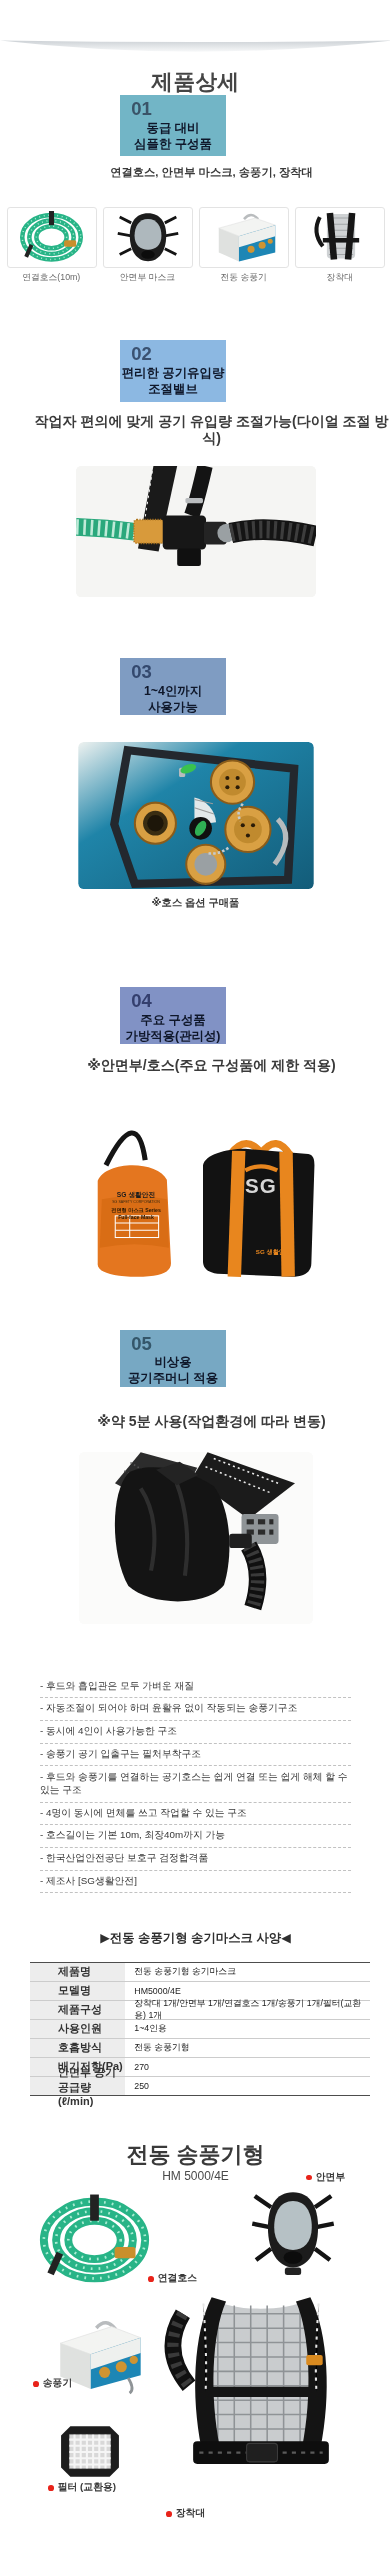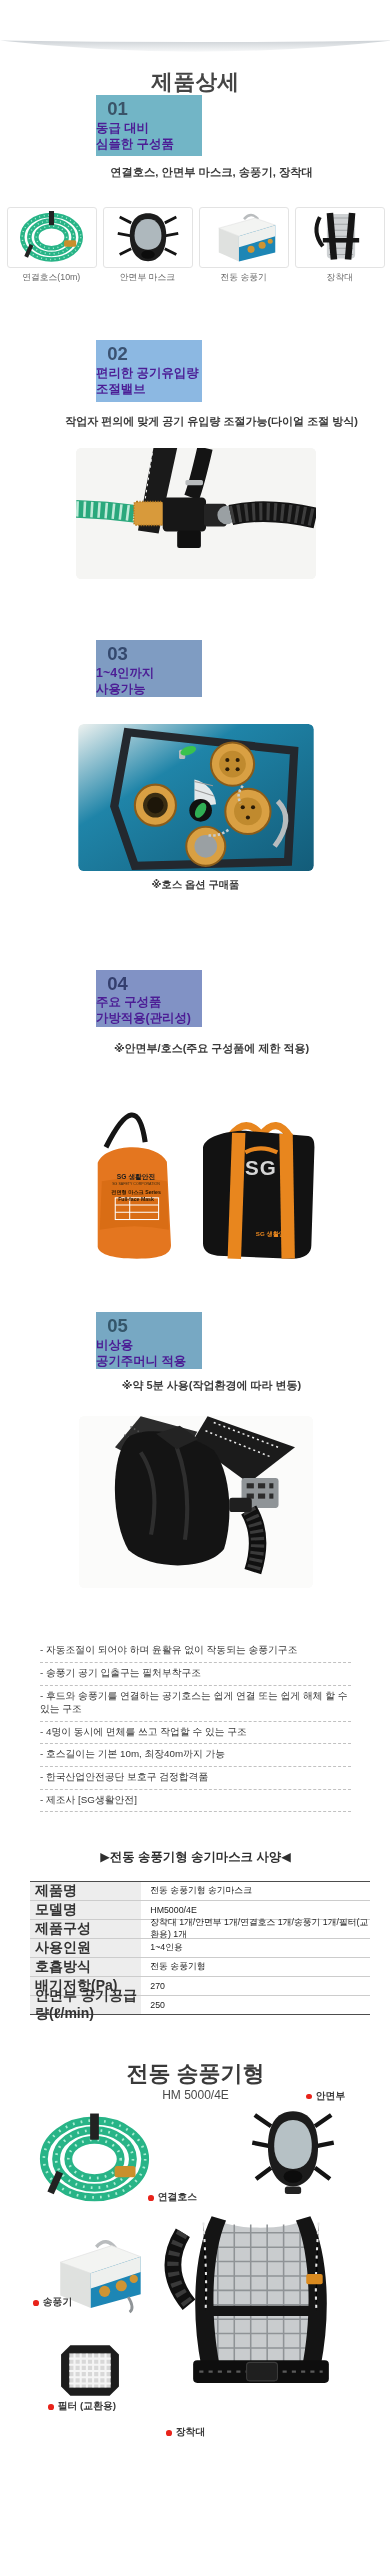--- a/index.html
+++ b/index.html
@@ -3,30 +3,30 @@
 <meta charset="utf-8">
 <style>
   html,body{margin:0;padding:0;background:#fff;}
   body{font-family:"Liberation Sans","DejaVu Sans",sans-serif;color:#3a3a3a;}
   #page{position:relative;width:391px;height:3264px;margin:0 auto;background:#fff;overflow:hidden;}
   
   .arc{display:block;margin-top:39px;width:391px;height:19.6px;}
   
   .page-title{margin:9.3px 0 0 0;font-size:21.6px;line-height:27px;font-weight:bold;color:#454545;text-align:center;letter-spacing:0.5px;}
   
-  .fbox{width:106px;height:61px;margin-left:96px;box-sizing:border-box;padding-top:4.1px;}
+  .fbox{width:106px;height:61px;margin-left:120px;box-sizing:border-box;padding-top:4.1px;}
   .fbox .fnum{display:block;margin-left:11.3px;font-size:18.5px;font-weight:bold;line-height:20.6px;}
-  .fbox .fline{display:block;color:#4c1d95;font-size:12.4px;line-height:16px;font-weight:bold;}
+  .fbox .fline{display:block;text-align:center;color:#0f172a;font-size:12.4px;line-height:16px;font-weight:bold;}
   .f1{background:#72b5c6;} .f1 .fnum{color:#3a5468;}
   .f2{background:#8cb8e2;height:62px;} .f2 .fnum{color:#3a5272;}
   .f3{background:#7f9cc2;height:57px;} .f3 .fnum{color:#34496e;}
   .f4{background:#8192c5;height:57px;} .f4 .fnum{color:#343f6e;}
   .f5{background:#77a8c3;height:57px;} .f5 .fnum{color:#34566a;}
   .fdesc{margin:8.2px 0 0 0;font-size:11.3px;line-height:17.5px;color:#3a3a3a;text-align:center;font-weight:bold;padding-left:32px;}
-  .fdesc.small{font-size:11px;margin-top:10.8px;text-align:center;}
+  .fdesc.small{font-size:14px;margin-top:10.8px;text-align:center;}
   
   .cards{display:flex;justify-content:center;gap:7.2px;margin-top:25px;}
   .card{width:89px;}
   .card .thumb{width:88px;height:59px;border:0.5px solid #e3e3e3;border-radius:3.1px;background:#fff;display:flex;align-items:center;justify-content:center;overflow:hidden;}
   .card .ccap{margin-top:3.1px;text-align:center;font-size:8.8px;line-height:12.4px;color:#6a6a6a;}
   
   .photo{display:block;border-radius:5.2px;overflow:hidden;position:relative;}
   .ph02{width:240px;height:131px;margin:18px auto 0 auto;background:#f5f5f3;}
   .ph03{width:236px;height:147px;margin:27px auto 0 auto;}
   .ph04{width:241px;height:191px;margin:18px auto 0 auto;background:#fff;}
@@ -35,21 +35,21 @@
   
   .mt-f2{margin-top:57px;} .mt-f3{margin-top:61px;} .mt-f4{margin-top:77px;} .mt-f5{margin-top:46px;}
   
   .bullets{margin:52px 40px 0 40px;}
   .bullet{padding:3.1px 0 5.2px 0;border-bottom:0.5px dashed #c2c2c2;font-size:9.8px;line-height:13.4px;color:#373737;}
   
   .spec-head{margin:37px 0 0 0;text-align:center;font-size:12.4px;line-height:17.5px;font-weight:bold;color:#2f2f2f;}
   .spec{width:340px;margin:14px 0 0 30px;border-top:1.5px solid #4d4d4d;border-bottom:1.5px solid #4d4d4d;}
   .srow{display:flex;height:18px;border-bottom:0.5px solid #cccccc;align-items:center;}
   .srow:last-child{border-bottom:none;}
-  .slabel{width:111px;height:100%;background:#ededed;display:flex;align-items:center;box-sizing:border-box;padding-left:5px;font-size:14px;font-weight:bold;color:#333;}
+  .slabel{width:95px;height:100%;background:#ededed;display:flex;align-items:center;box-sizing:border-box;padding-left:28px;font-size:11px;font-weight:bold;color:#333;}
   .svalue{flex:1;padding-left:9.3px;font-size:8.8px;color:#222;}
   
   .prod-title{margin:45px 0 0 0;text-align:center;font-size:22px;line-height:27px;font-weight:bold;color:#3a3a3a;}
   .prod-model{margin:1px 0 0 0;text-align:center;font-size:12px;line-height:15.5px;font-weight:normal;color:#4a4a4a;}
   .collage{position:relative;height:361px;}
   .citem{position:absolute;}
   .pdl{position:absolute;display:flex;align-items:center;gap:4.1px;}
   .pdl .dot{width:5.7px;height:5.7px;border-radius:50%;background:#e8231a;}
   .pdl .ltxt{font-size:9.8px;color:#3a3a3a;font-weight:bold;white-space:nowrap;}
 </style>
@@ -244,21 +244,21 @@
     <div style="position:absolute;left:25px;top:121px;width:72px;text-align:center;color:#211504;font-size:5.2px;font-weight:bold;">Full-face Mask</div>
     <div style="position:absolute;left:163px;top:81px;width:46px;text-align:center;color:#d6d6d6;font-size:20.6px;font-weight:bold;letter-spacing:1px;">SG</div>
     <div style="position:absolute;left:170px;top:155px;width:57px;text-align:center;color:#e8861e;font-size:6.2px;font-weight:bold;">SG 생활안전</div>
   </div>
 
   <div class="fbox f5 mt-f5">
     <span class="fnum">05</span>
     <span class="fline">비상용</span>
     <span class="fline">공기주머니 적용</span>
   </div>
-  <p class="fdesc small" style="margin-top:8px;">※약 5분 사용(작업환경에 따라 변동)</p>
+  <p class="fdesc small" style="margin-top:26px;">※약 5분 사용(작업환경에 따라 변동)</p>
 
   <div class="photo ph05">
     <svg width="234" height="172" viewBox="0 0 455 333" aria-hidden="true">
       <rect width="455" height="333" fill="#fbfbfa"></rect>
       <path d="M120 0 L70 60 L180 120 L230 30 Z" fill="#2c2c2c"></path>
       <path d="M100 20 L160 55 M88 36 L150 72" stroke="#555" stroke-width="3" stroke-dasharray="3 5"></path>
       <path d="M250 0 L420 60 L330 130 L220 50 Z" fill="#1b1b1b"></path>
       <path d="M262 12 L392 62 M246 28 L376 80" stroke="#e9e9e9" stroke-width="3" stroke-dasharray="4 6"></path>
       <path d="M96 40 C60 80 62 200 96 260 C140 300 250 300 282 258 C300 200 296 110 262 66 C210 30 130 18 96 40 Z" fill="#141414"></path>
       <path d="M120 70 q40 60 20 160 M190 60 q30 80 16 180" stroke="#2e2e2e" stroke-width="8" fill="none"></path>
@@ -272,21 +272,23 @@
           <rect x="348" y="150" width="14" height="10"></rect>
           <rect x="370" y="150" width="8" height="10"></rect>
         </g>
       <path d="M330 182 q30 50 8 120" stroke="#101010" stroke-width="34" fill="none"></path>
       <path d="M330 182 q30 50 8 120" stroke="#3a3a3a" stroke-width="26" fill="none" stroke-dasharray="6 8"></path>
       <rect x="292" y="158" width="44" height="28" rx="6" fill="#1f1f1f"></rect>
     </svg>
   </div>
 
   <div class="bullets">
+    <div class="bullet">- 후드와 흡입관은 모두 가벼운 재질</div>
     <div class="bullet">- 자동조절이 되어야 하며 윤활유 없이 작동되는 송풍기구조</div>
+    <div class="bullet">- 동시에 4인이 사용가능한 구조</div>
     <div class="bullet">- 송풍기 공기 입출구는 필처부착구조</div>
     <div class="bullet">- 후드와 송풍기를 연결하는 공기호스는 쉽게 연결 또는 쉽게 해체 할 수 있는 구조</div>
     <div class="bullet">- 4명이 동시에 면체를 쓰고 작업할 수 있는 구조</div>
     <div class="bullet">- 호스길이는 기본 10m, 최장40m까지 가능</div>
     <div class="bullet">- 한국산업안전공단 보호구 검정합격품</div>
     <div class="bullet">- 제조사 [SG생활안전]</div>
   </div>
 
   <h2 class="spec-head">▶전동 송풍기형 송기마스크 사양◀</h2>
   <div class="spec">

